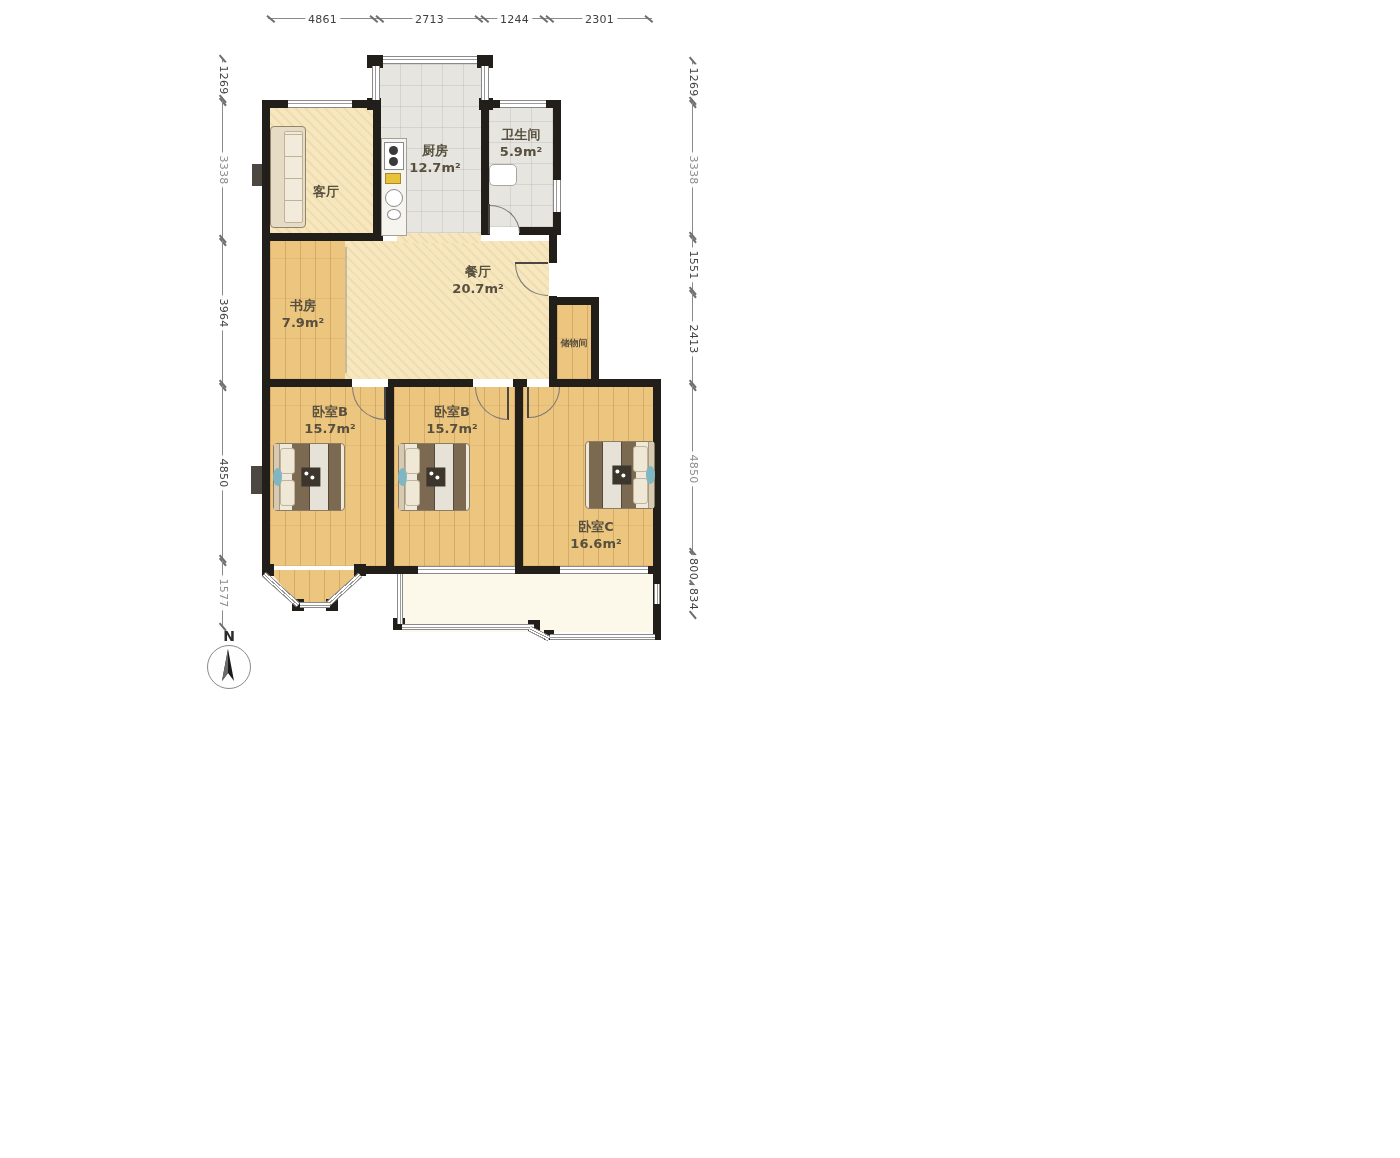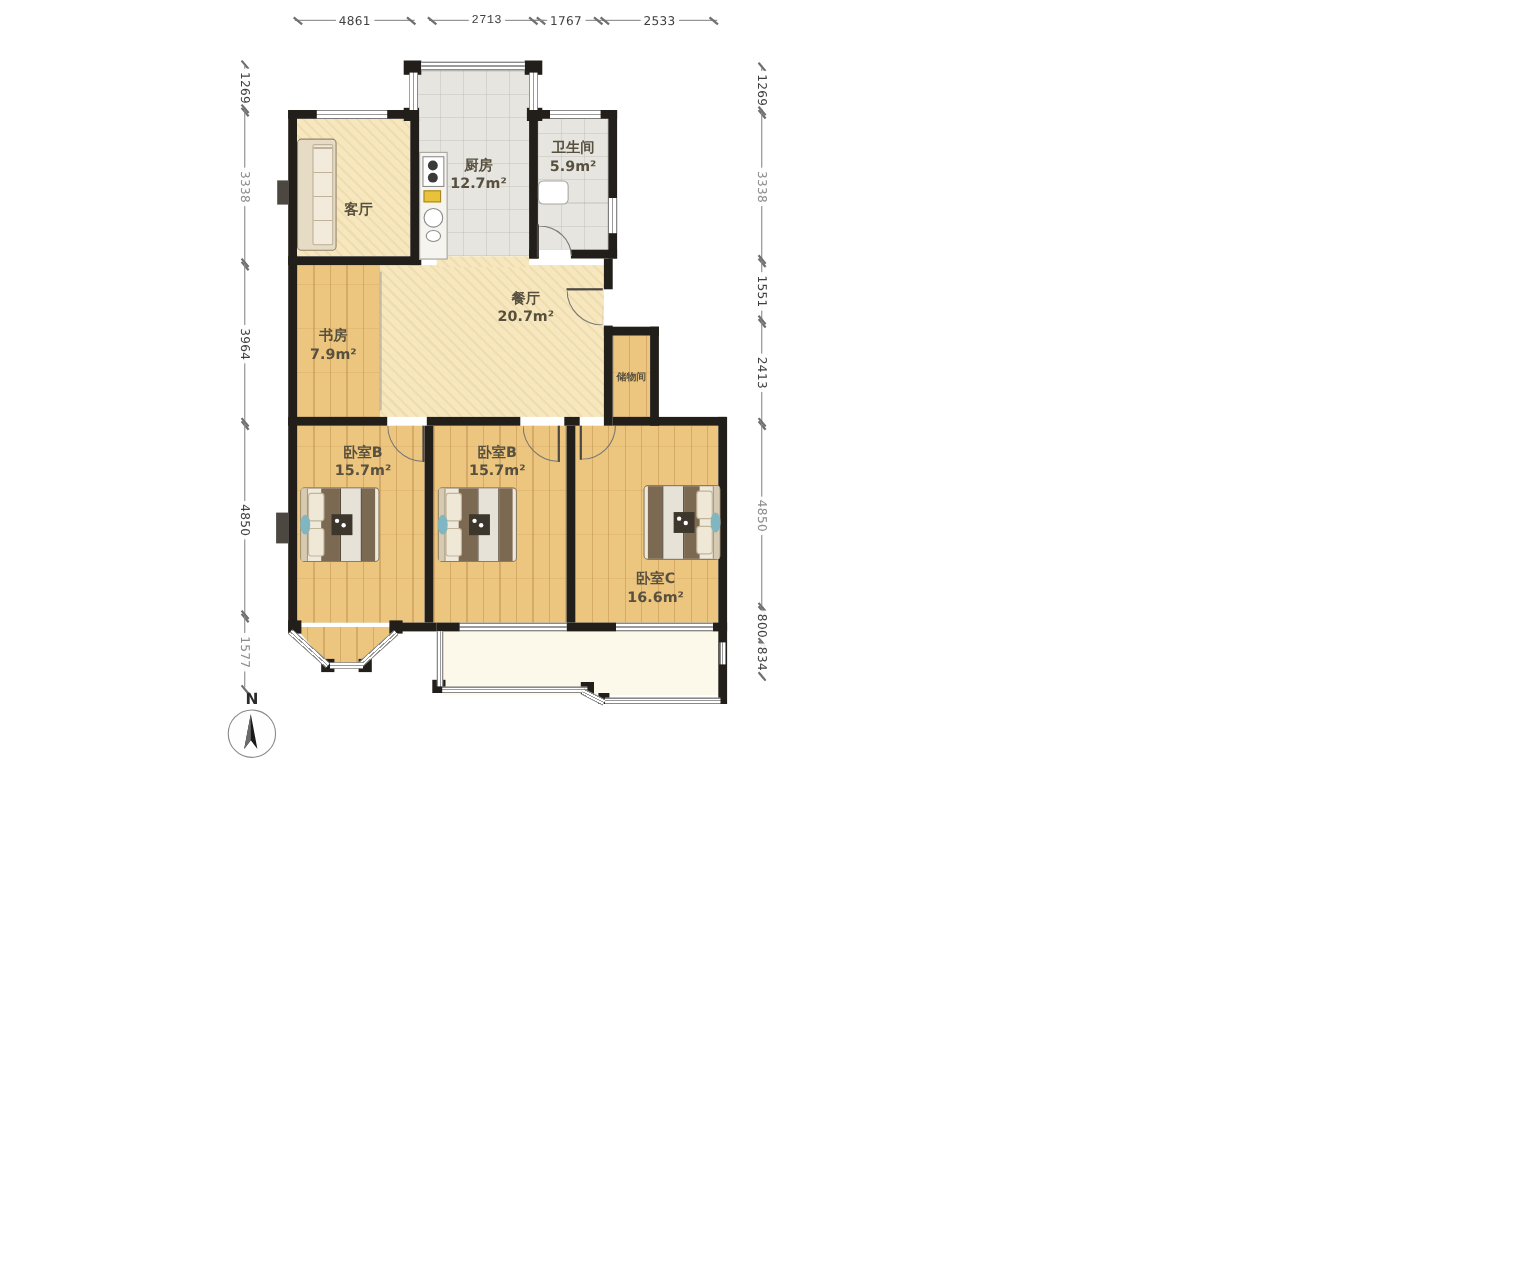--- a/index.html
+++ b/index.html
@@ -267,28 +267,28 @@
       <div class="area">15.7m²</div>
   </div>
   <div class="room-label" style="left:596px;top:536px;">
     <div>卧室C</div>
       <div class="area">16.6m²</div>
   </div>
 
   <div class="dim h" style="left:268px;top:18px;width:109px;">
       <span class="lbl">4861</span>
     </div>
-  <div class="dim h" style="left:390px;top:18px;width:105px;font-family:Liberation Mono, monospace;">
+  <div class="dim h" style="left:377px;top:18px;width:105px;">
       <span class="lbl">2713</span>
     </div>
   <div class="dim h" style="left:482px;top:18px;width:65px;">
-      <span class="lbl">1767</span>
+      <span class="lbl">1244</span>
     </div>
   <div class="dim h" style="left:547px;top:18px;width:105px;">
-      <span class="lbl">2533</span>
+      <span class="lbl">2301</span>
     </div>
 
   <div class="dim v" style="left:222px;top:60px;height:40px;">
       <span class="lbl">1269</span>
     </div>
   <div class="dim v" style="left:222px;top:100px;height:140px;">
       <span class="lbl faded">3338</span>
     </div>
   <div class="dim v" style="left:222px;top:240px;height:145px;">
       <span class="lbl">3964</span>

